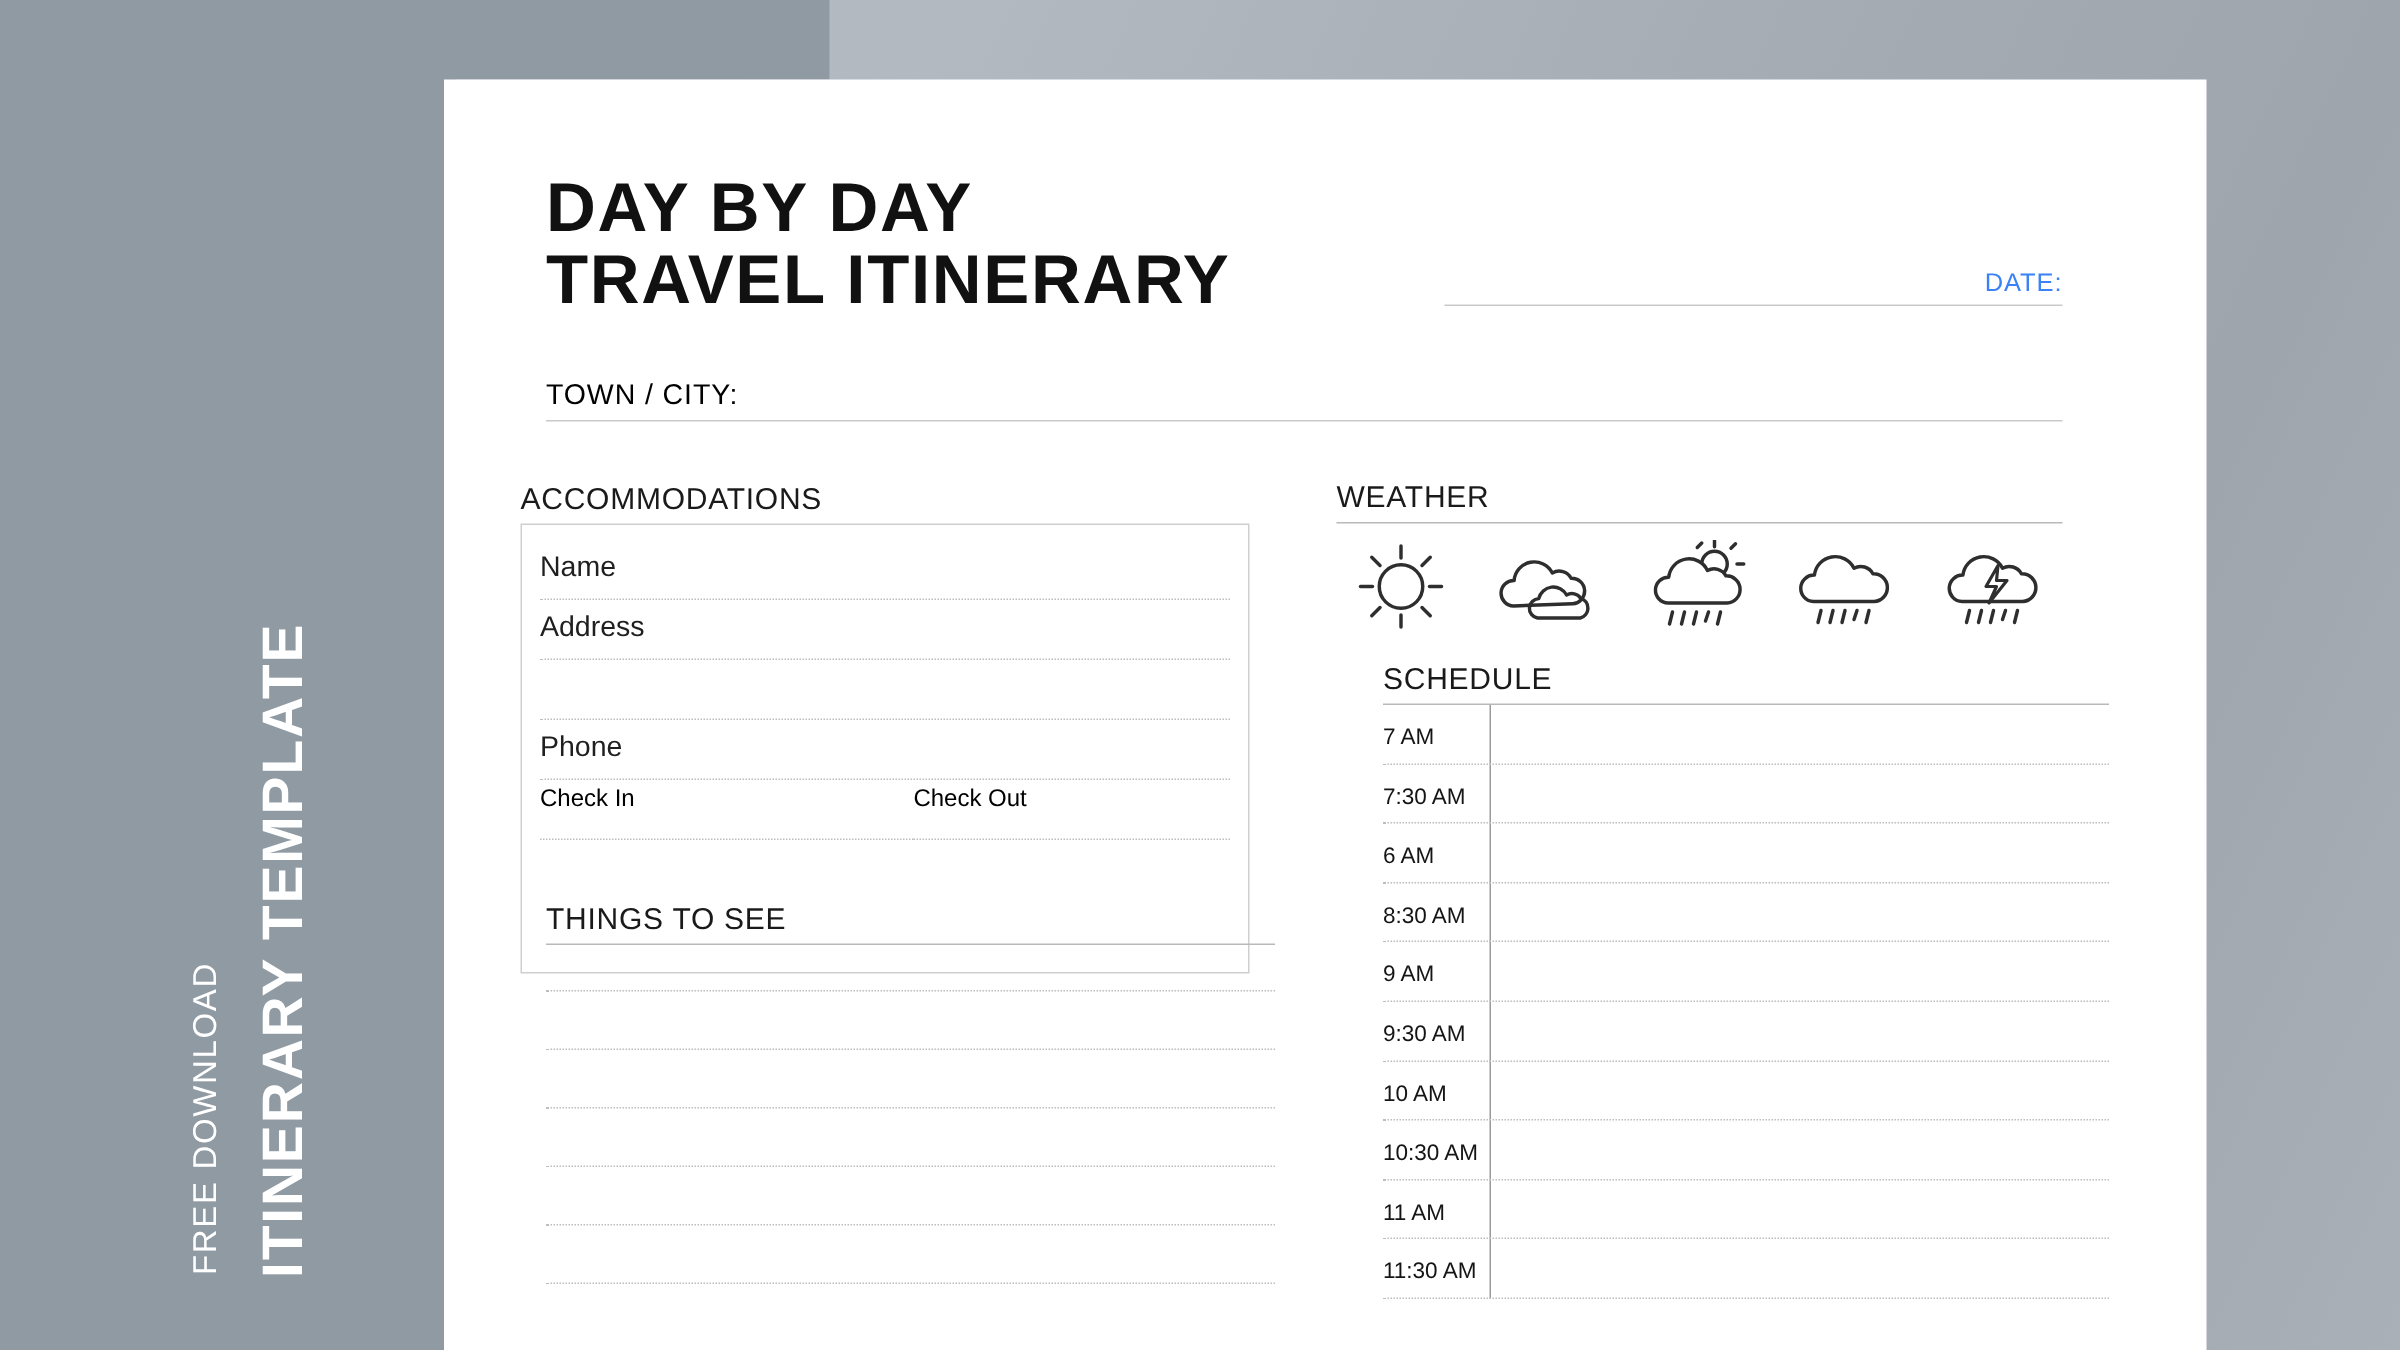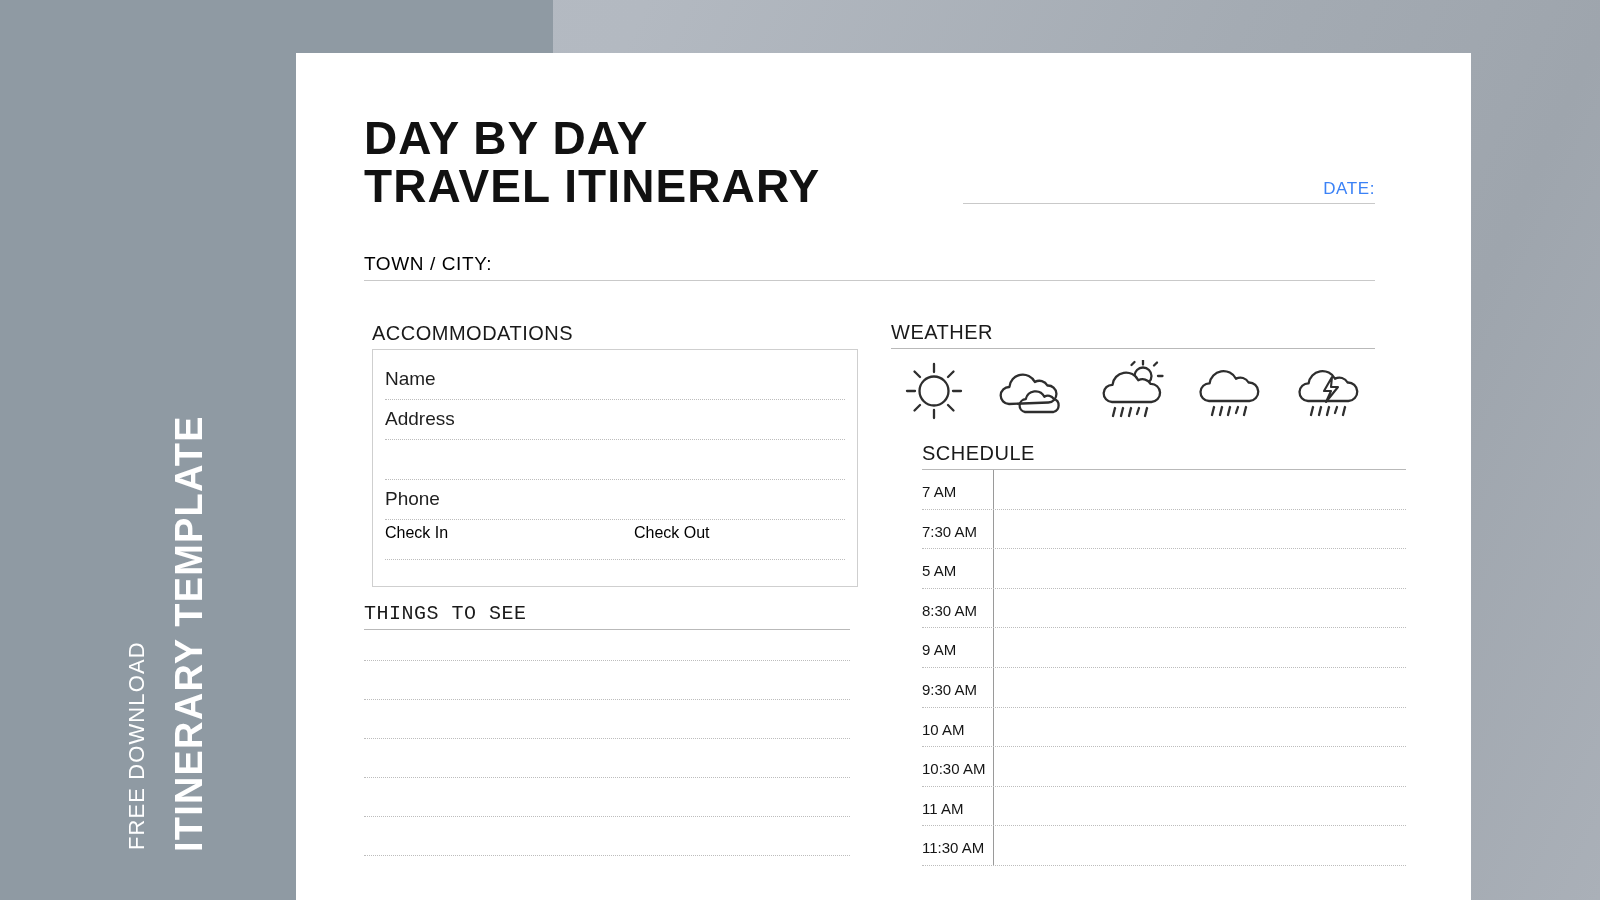--- a/index.html
+++ b/index.html
@@ -126,27 +126,27 @@
     font-size: 20px;
     letter-spacing: 0.5px;
     color: #1a1a1a;
     padding-bottom: 4px;
     white-space: nowrap;
   }
 
   
   .accom {
     position: absolute;
-    left: 76px;
+    left: 51px;
     top: 269px;
     width: 486px;
   }
   .accom-box {
     border: 1.3px solid #cfcfcf;
-    height: 238px;
+    height: 300px;
     box-sizing: border-box;
     padding: 14px 12px 0 12px;
   }
   .field-row {
     height: 40px;
     position: relative;
   }
   .field-row .flabel {
     font-size: 19px;
     color: #1f1f1f;
@@ -174,21 +174,20 @@
 
   
   .things {
     position: absolute;
     left: 68px;
     top: 549px;
     width: 486px;
   }
   .things .sec-head {
     border-bottom: 1.6px solid #b9b9b9;
-    font-family: Liberation Mono, monospace;
   }
   .things-lines { margin-top: 30px; }
   .things-lines .dotted { margin-bottom: 38px; }
 
   
   .weather {
     position: absolute;
     left: 595px;
     top: 268px;
     width: 484px;
@@ -400,21 +399,21 @@
 
         <div class="sched-row">
           <div class="sched-time">7 AM</div>
           <div class="dotted"></div>
         </div>
         <div class="sched-row">
           <div class="sched-time">7:30 AM</div>
           <div class="dotted"></div>
         </div>
         <div class="sched-row">
-          <div class="sched-time">5 AM</div>
+          <div class="sched-time">6 AM</div>
           <div class="dotted"></div>
         </div>
         <div class="sched-row">
           <div class="sched-time">8:30 AM</div>
           <div class="dotted"></div>
         </div>
         <div class="sched-row">
           <div class="sched-time">9 AM</div>
           <div class="dotted"></div>
         </div>

